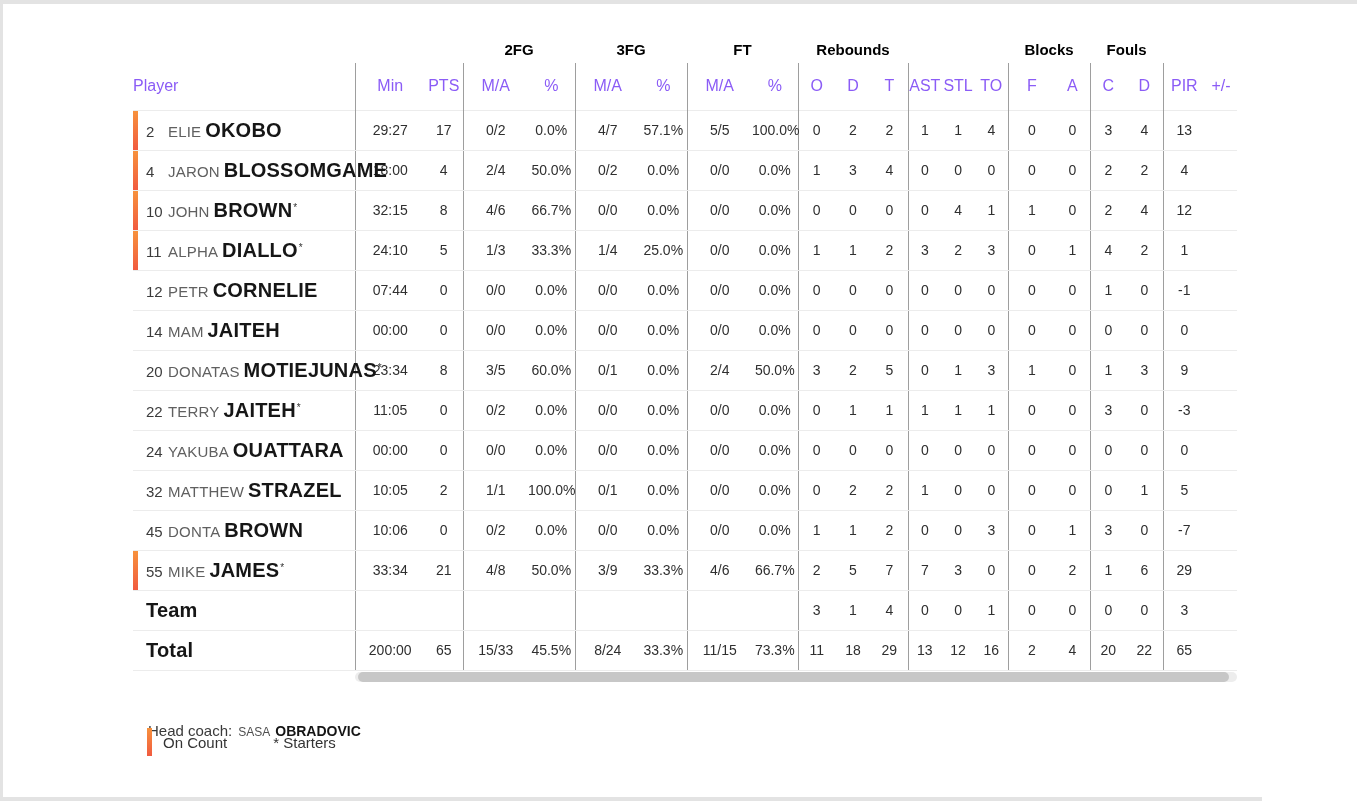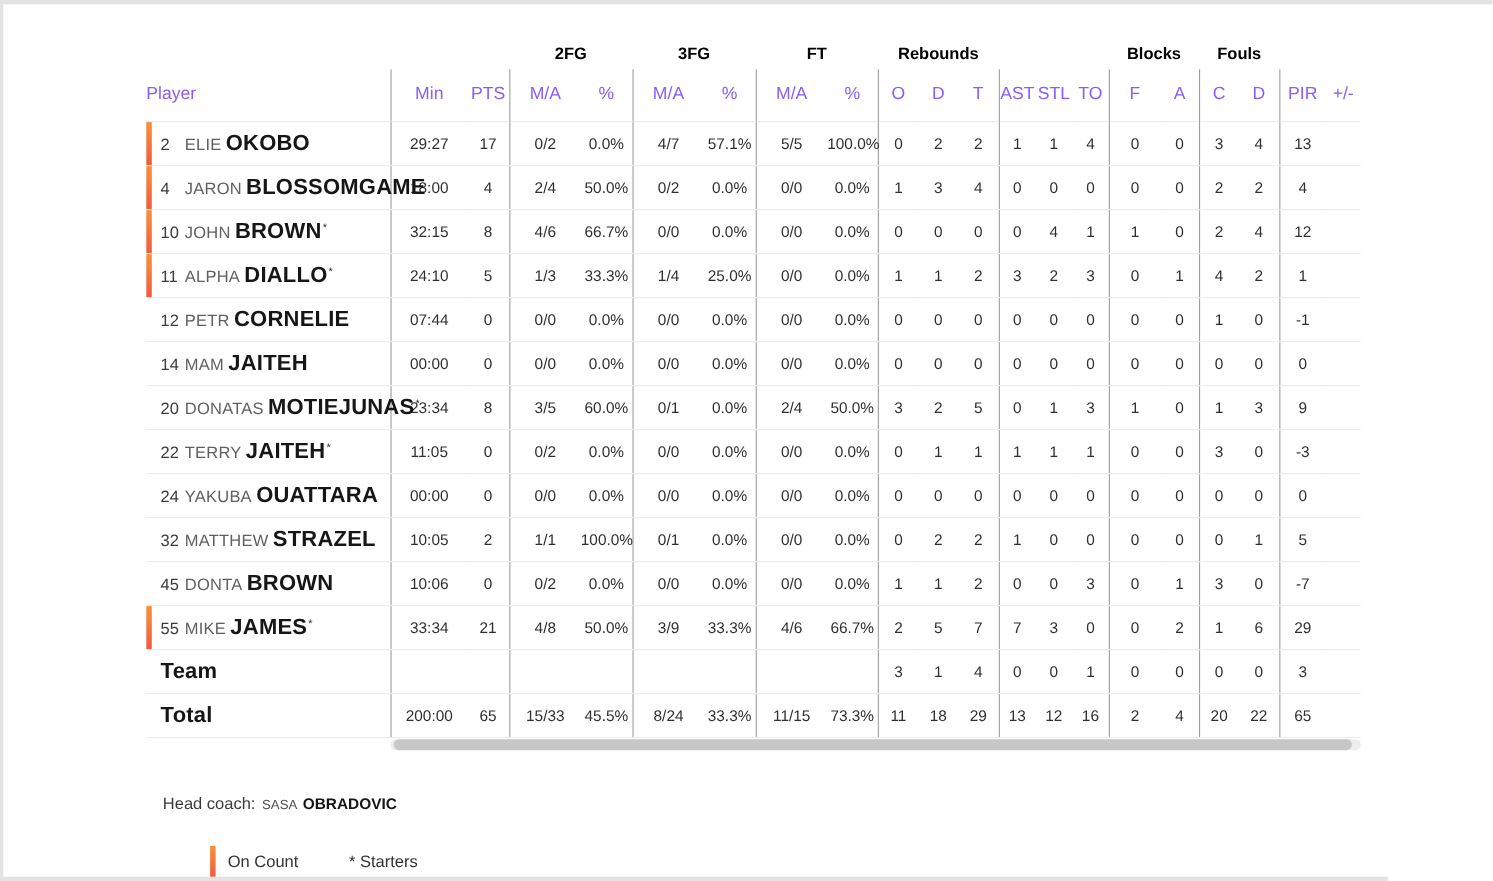--- a/index.html
+++ b/index.html
@@ -36,21 +36,21 @@
 
   .scroll-track { position:absolute; left:355px; top:672px; width:882px; height:10px;
     border-radius:5px; background:#ededed; }
   .scroll-thumb { position:absolute; left:3px; top:0; width:871px; height:10px;
     border-radius:5px; background:#c7c7c7; }
 
   .coach { position:absolute; left:148px; top:722px; font-size:15px; color:#3a3a3a; }
   .coach .c-first { font-size:12px; color:#4f4f4f; margin-left:6px; }
   .coach .c-last  { font-size:14px; color:#141414; font-weight:700; margin-left:5px; }
 
-  .legend { position:absolute; left:147px; top:769px; height:28px; display:flex; align-items:center;margin-left:44px; }
+  .legend { position:absolute; left:147px; top:728px; height:28px; display:flex; align-items:center; }
   .legend-bar { width:5px; height:28px; background:linear-gradient(to bottom, #f7913c, #f15b40); }
   .legend-oncount  { margin-left:11px; font-size:15px; color:#333333; }
   .legend-starters { margin-left:46px; font-size:15px; color:#333333; }
 </style>
 </head>
 <body>
 
 <div class="edge-top"></div>
 <div class="edge-left"></div>
 <div class="edge-bottom"></div>

